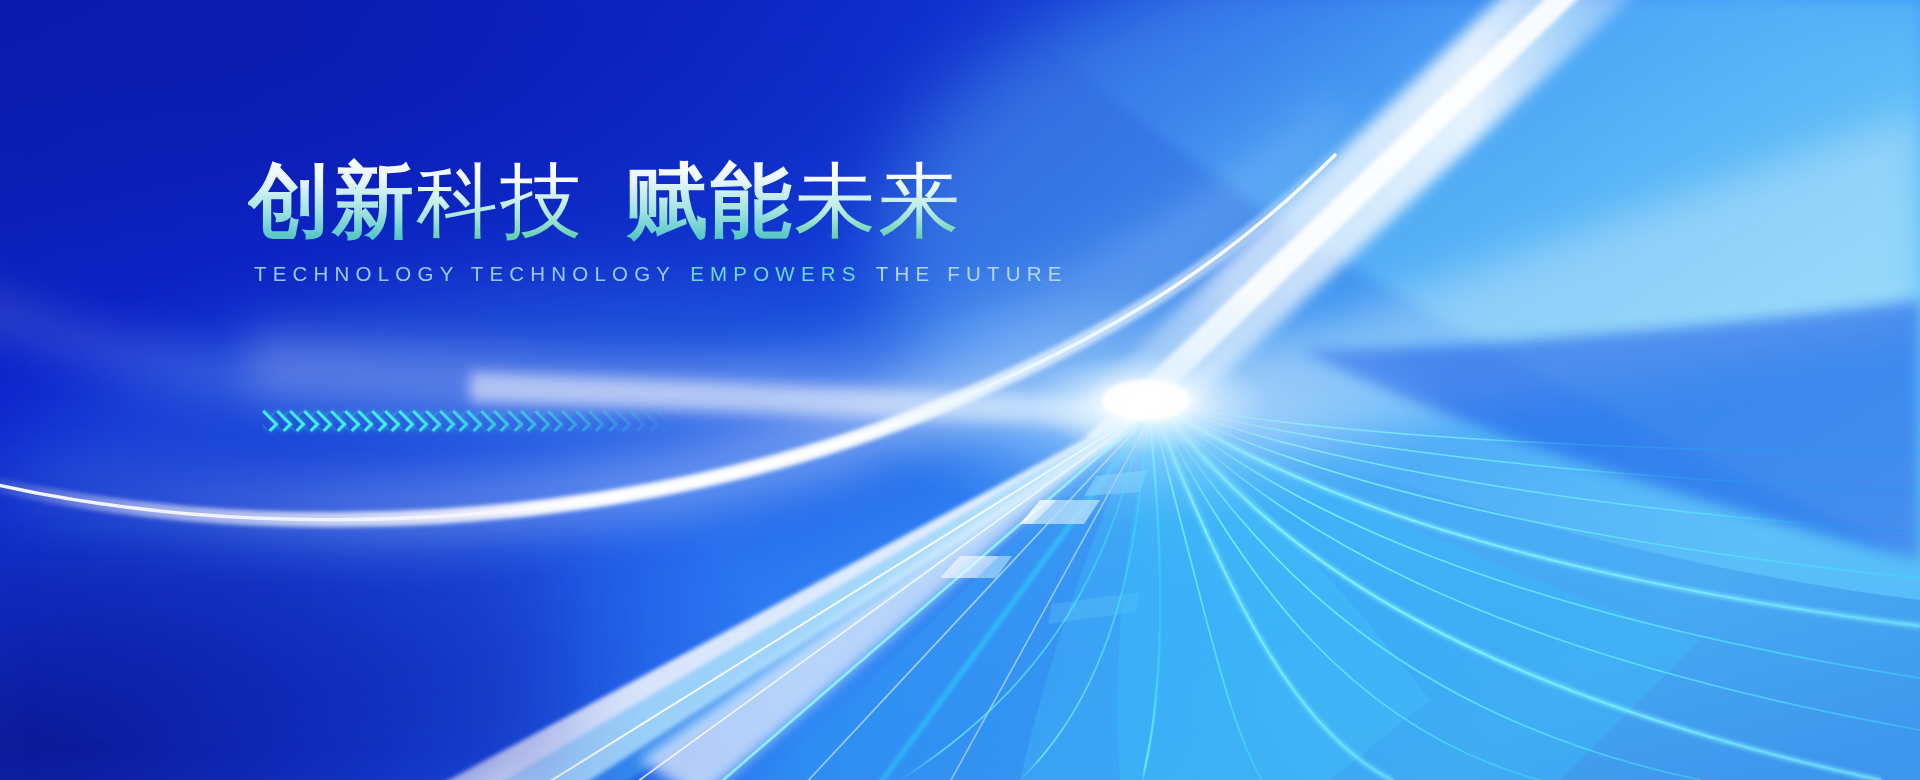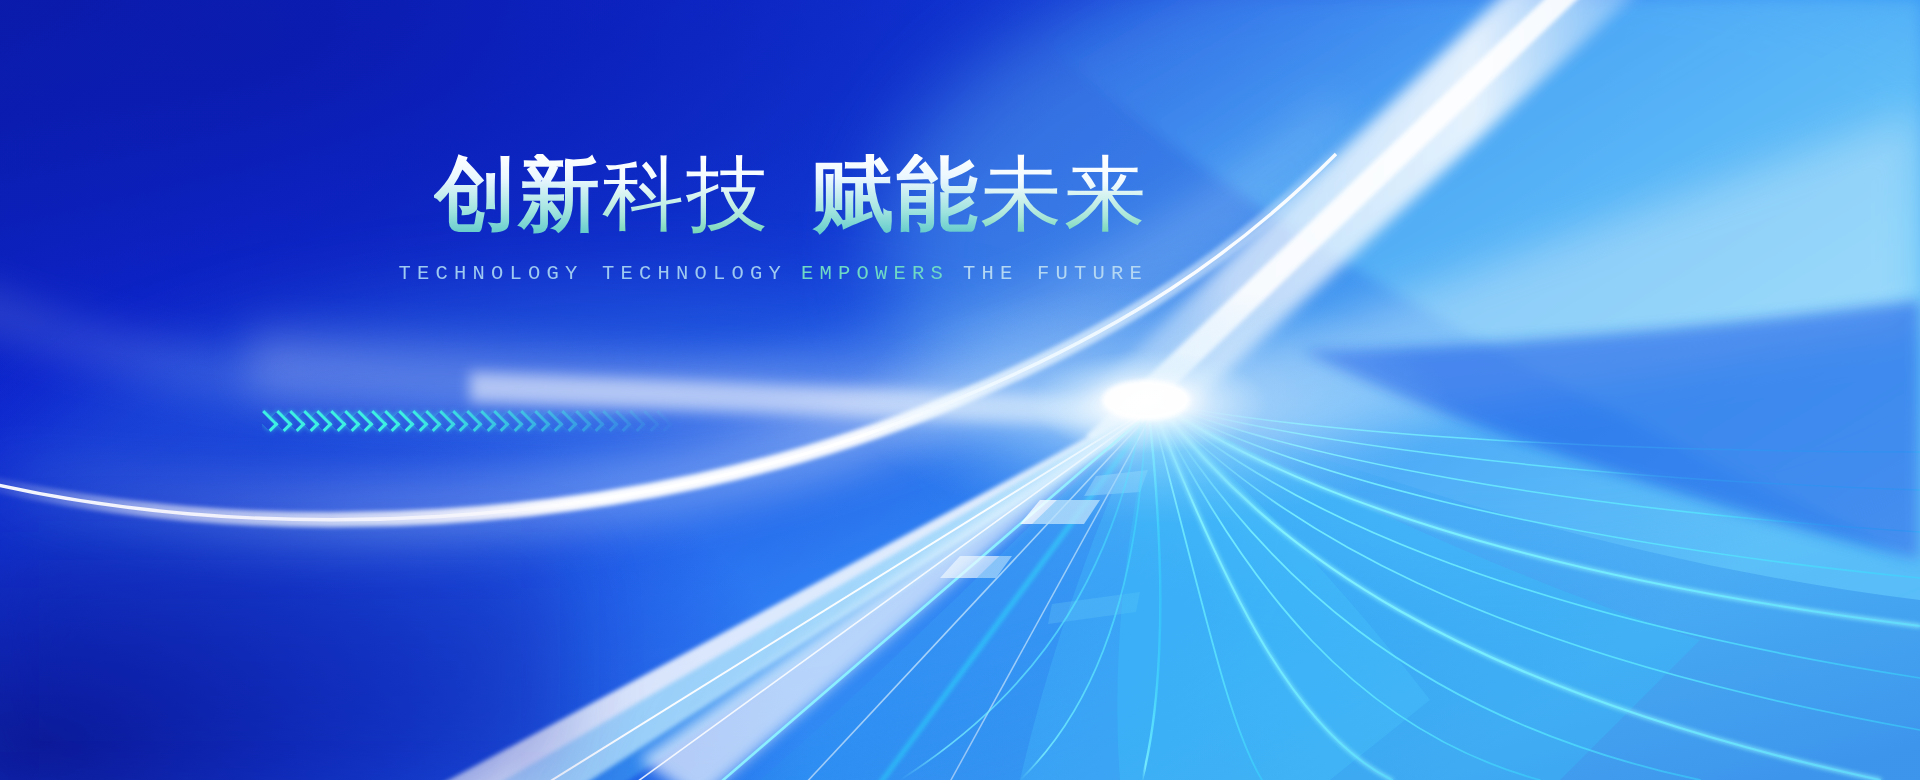--- a/index.html
+++ b/index.html
@@ -4,23 +4,22 @@
 <style>
   html, body {
     margin: 0; padding: 0;
     background: #0a1a6e;
   }
   #stage {
     position: relative;
     width: 1920px;
     height: 780px;
     overflow: hidden;
-    font-family: Liberation Mono, monospace;
+    font-family: Liberation Sans, sans-serif;
     background: #0369a1;
-    text-align: right;
   }
   .layer { position: absolute; inset: 0; pointer-events: none; }
   svg.layer { display: block; width: 1920px; height: 780px; }
 
   
   #headline-block {
     position: absolute;
     left: 248px;
     top: 160px;
     width: 900px;

